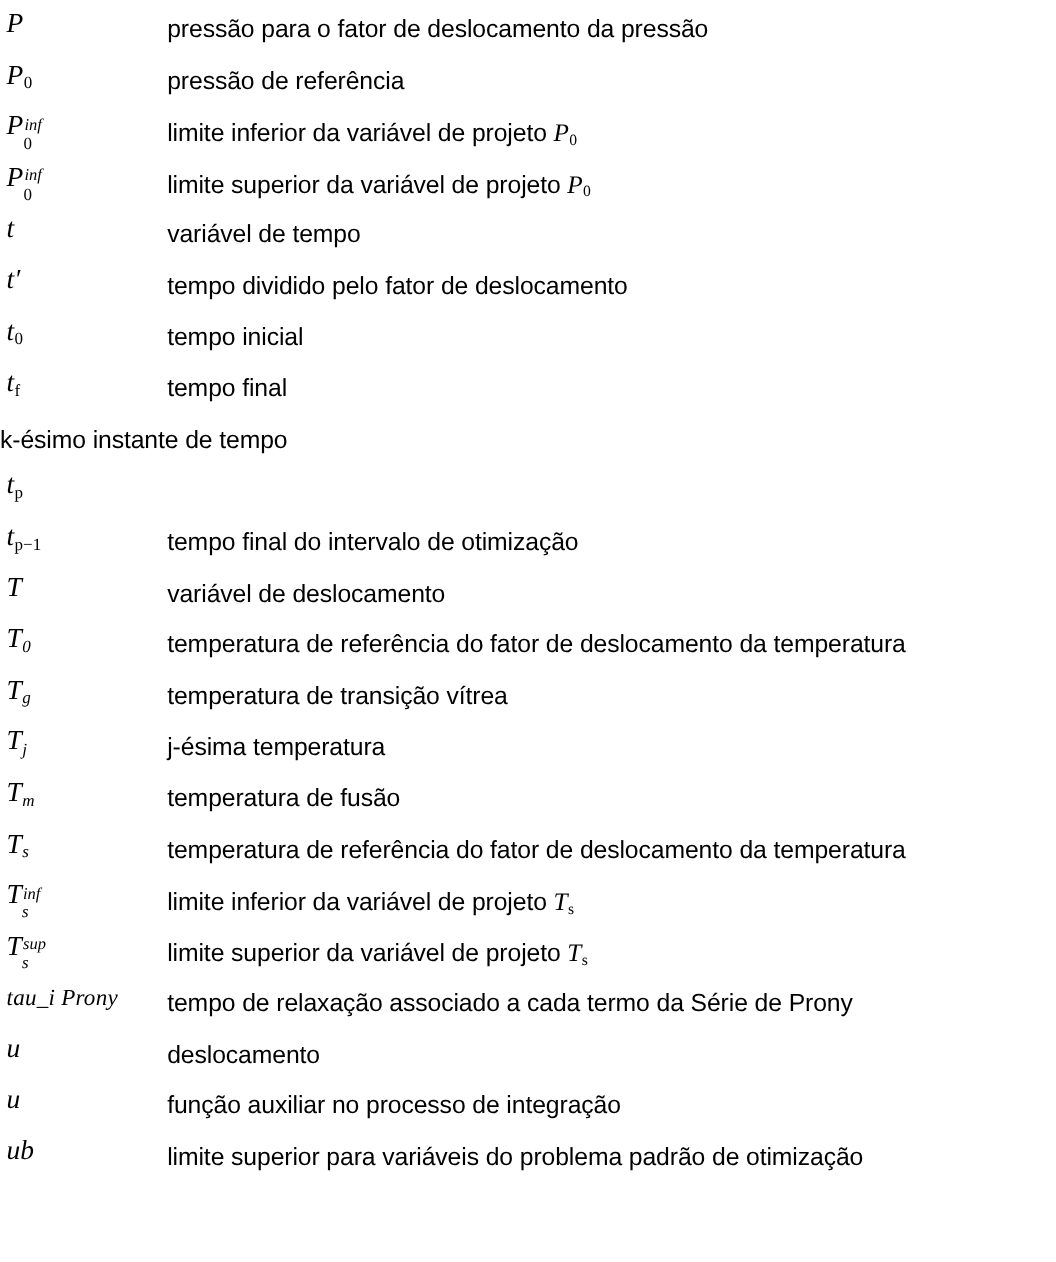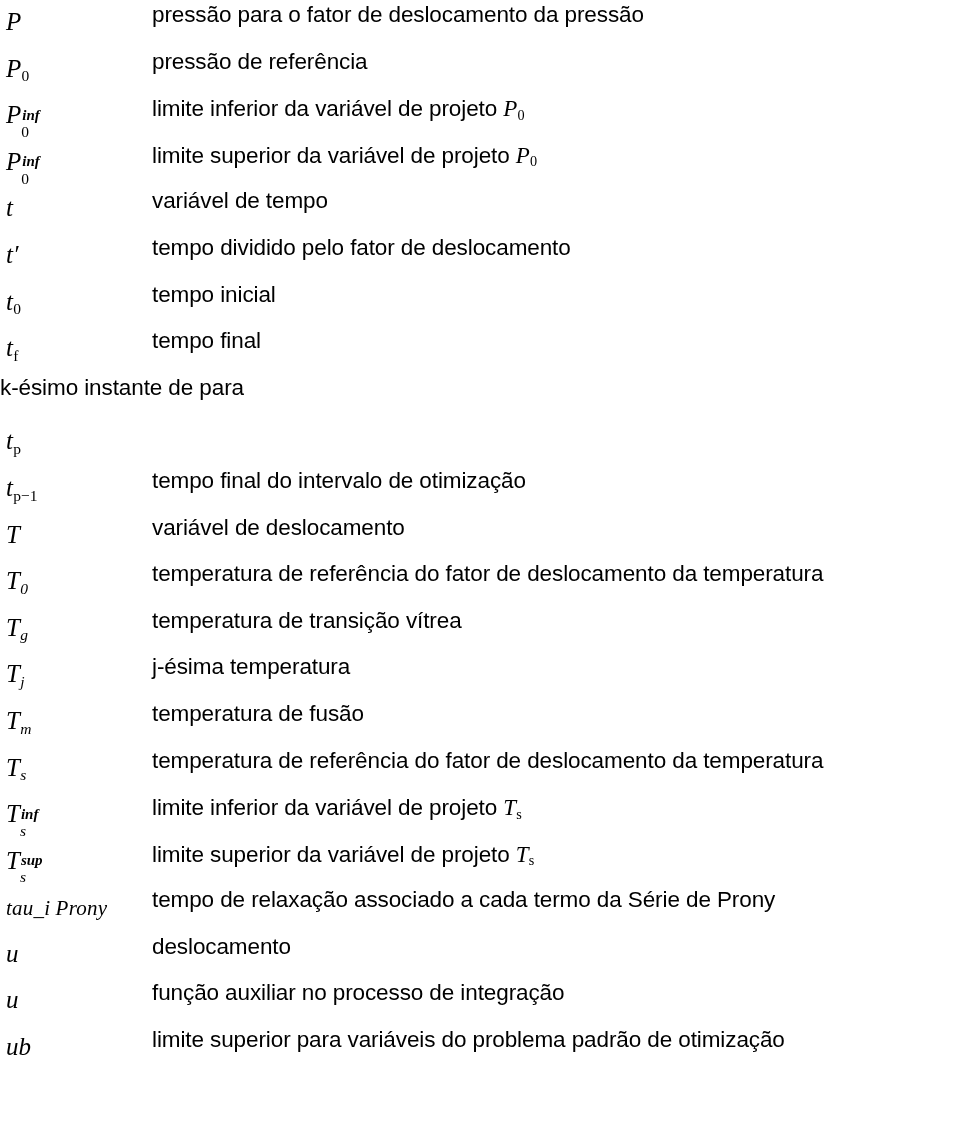--- a/index.html
+++ b/index.html
@@ -44,21 +44,21 @@
     padding-top: 9px;
   }
 
   .desc-cell {
     flex: 1 1 auto;
     font-family: "Liberation Sans", sans-serif;
     font-size: 22.5px;
     line-height: 1;
     color: #000;
     white-space: nowrap;
-    padding-top: 4px;
+    padding-top: 16px;
     letter-spacing: -0.1px;
   }
 
   
   .sym { position: relative; display: inline-block; }
   sub.sb {
     font-size: 0.62em;
     font-style: normal;
     font-family: "Liberation Serif", serif;
     vertical-align: baseline;
@@ -76,21 +76,20 @@
     height: 0;
     vertical-align: baseline;
   }
   .stack .up {
     position: absolute;
     left: 1px;
     top: -1.02em;
     font-size: 0.60em;
     font-style: italic;
     white-space: nowrap;
-    font-weight: bold;
   }
   .stack .dn {
     position: absolute;
     left: 0px;
     top: 0.05em;
     font-size: 0.62em;
     font-style: normal;
     white-space: nowrap;
   }
   .stack .dn.ital { font-style: italic; }
@@ -139,21 +138,21 @@
     </div>
     <div class="entry">
       <div class="symbol-cell"><span class="sym">t<sub class="sb">0</sub></span></div>
       <div class="desc-cell"><span>tempo inicial</span></div>
     </div>
     <div class="entry">
       <div class="symbol-cell"><span class="sym">t<sub class="sb">f</sub></span></div>
       <div class="desc-cell"><span>tempo final</span></div>
     </div>
     <div class="entry">
-      <div class="desc-cell"><span>k-ésimo instante de para</span></div>
+      <div class="desc-cell"><span>k-ésimo instante de tempo</span></div>
     </div>
     <div class="entry">
       <div class="symbol-cell"><span class="sym">t<sub class="sb">p</sub></span></div>
     </div>
     <div class="entry">
       <div class="symbol-cell"><span class="sym">t<sub class="sb">p−1</sub></span></div>
       <div class="desc-cell"><span>tempo final do intervalo de otimização</span></div>
     </div>
     <div class="entry">
       <div class="symbol-cell"><span class="sym">T</span></div>

